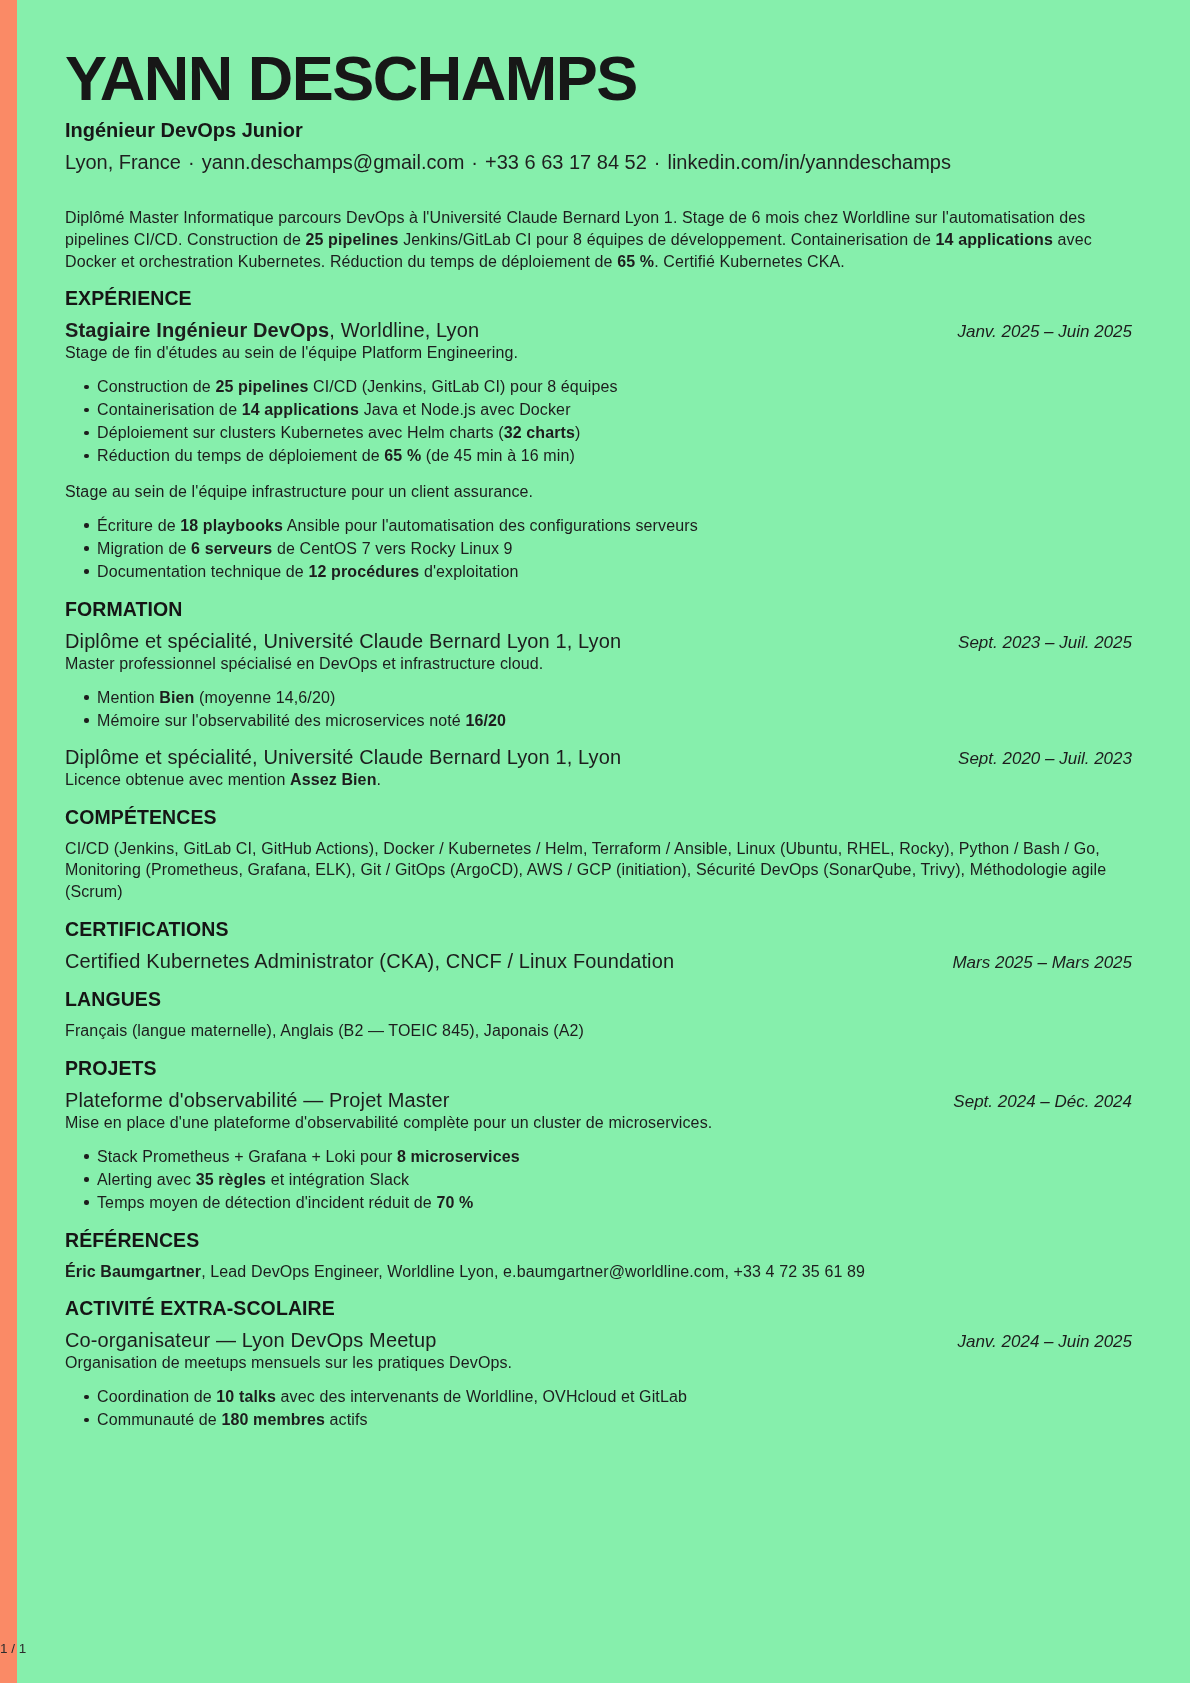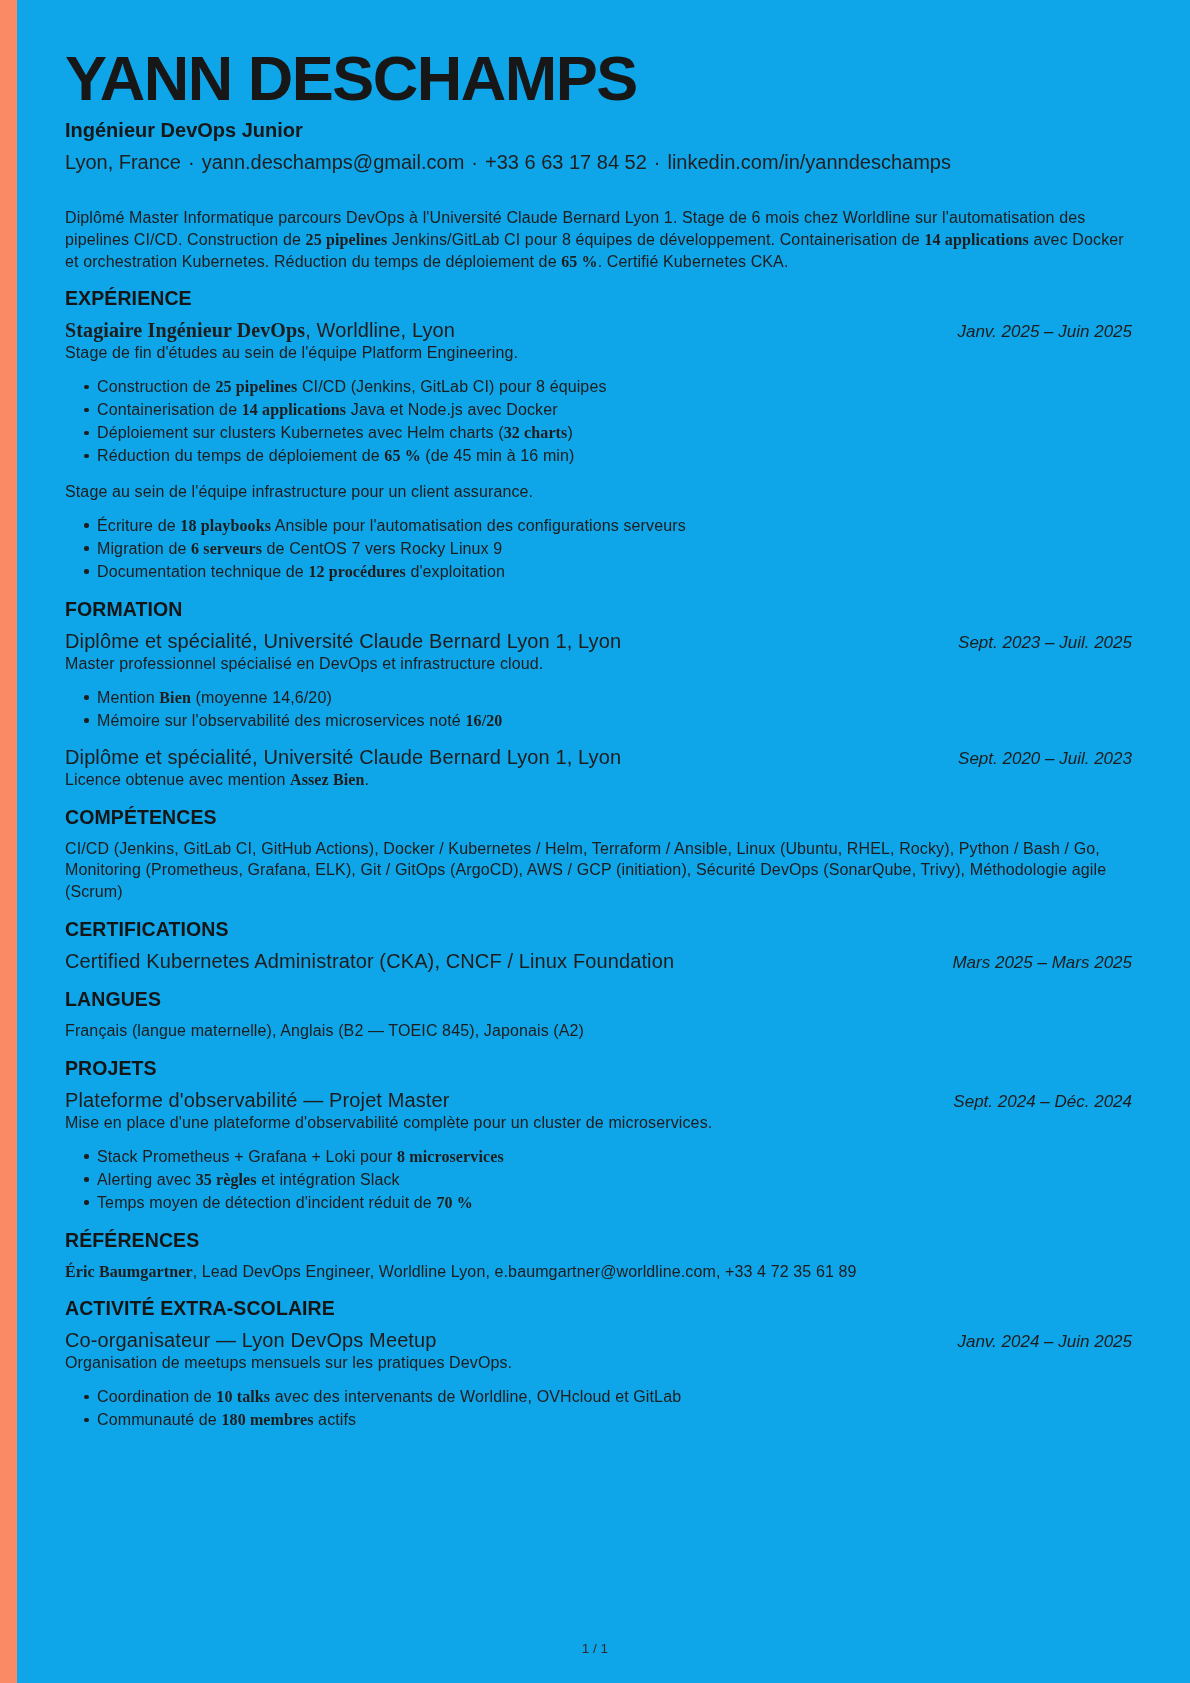--- a/index.html
+++ b/index.html
@@ -92,34 +92,34 @@
   ul.bullets li::before {
     content: "";
     position: absolute;
     left: -13px;
     top: 9.5px;
     width: 4.5px;
     height: 4.5px;
     border-radius: 50%;
     background: #1d1d1d;
   }
-  b { font-weight: 700; font-family: Liberation Serif, serif; }
+  b { font-weight: 700; }
   .page-number {
     position: absolute;
     left: 0; right: 0;
     bottom: 27px;
-    text-align: center;
+    text-align: left;
     font-size: 13.5px;
     color: #2c2c2c;
   }
 </style>
 </head>
 <body>
 
-<div class="page" style="background: #0ea5e9; color: rgb(29, 29, 29);">
+<div class="page" style="background: #86efac; color: rgb(29, 29, 29);">
   <div class="stripe" style="background: rgb(250, 138, 102);"></div>
 
   <div class="content">
     <header>
       <h1 class="name">YANN DESCHAMPS</h1>
       <div class="job-title">Ingénieur DevOps Junior</div>
       <div class="contact" id="contact-line"><span>Lyon, France</span><span class="sep">·</span><span>yann.deschamps@gmail.com</span><span class="sep">·</span><span>+33 6 63 17 84 52</span><span class="sep">·</span><span>linkedin.com/in/yanndeschamps</span></div>
     </header>
 
     <p class="summary" id="summary"><span>Diplômé Master Informatique parcours DevOps à l'Université Claude Bernard Lyon 1. Stage de 6 mois chez Worldline sur l'automatisation des pipelines CI/CD. Construction de </span><b>25 pipelines</b><span> Jenkins/GitLab CI pour 8 équipes de développement. Containerisation de </span><b>14 applications</b><span> avec Docker et orchestration Kubernetes. Réduction du temps de déploiement de </span><b>65 %</b><span>. Certifié Kubernetes CKA.</span></p>

